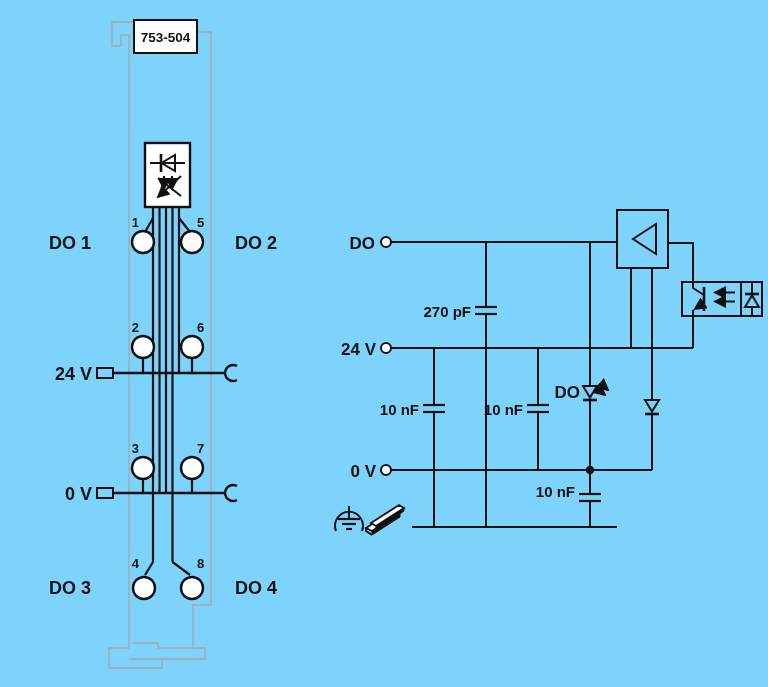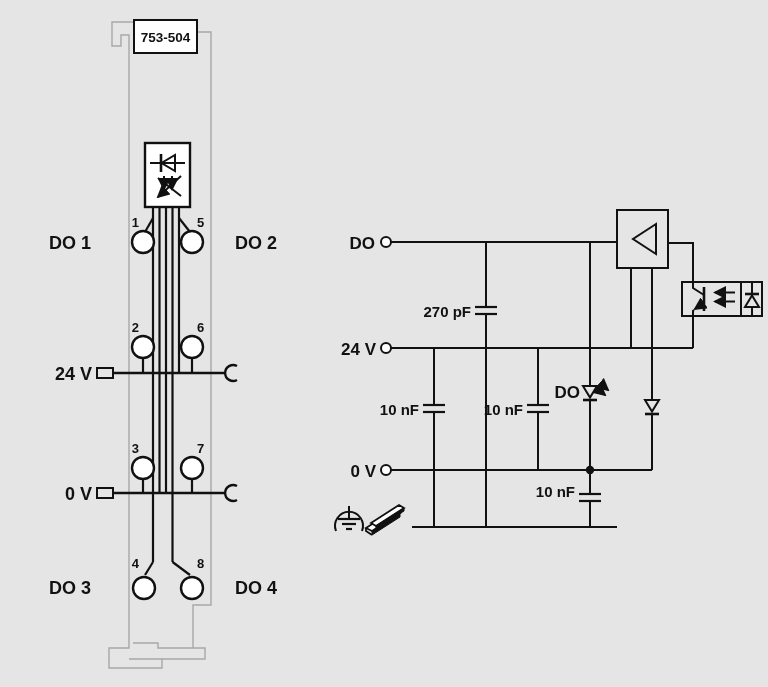--- a/index.html
+++ b/index.html
@@ -1,19 +1,19 @@
 <!DOCTYPE html>
 <html><head>
 <meta charset="utf-8">
 <style>
   html,body{margin:0;padding:0;background:#ffffff;}
   .canvas{
     position:relative;
     width:768px;height:687px;
-    background:#e5e5e5;
+    background:#7dd3fc;
     font-family:"Liberation Sans", sans-serif;
     overflow:hidden;
   }
   svg{display:block;}
   text{
     font-family:"Liberation Sans","DejaVu Sans",sans-serif;
     font-weight:bold;
     fill:#111111;
   }
   .lbl-big{font-size:18px;}

